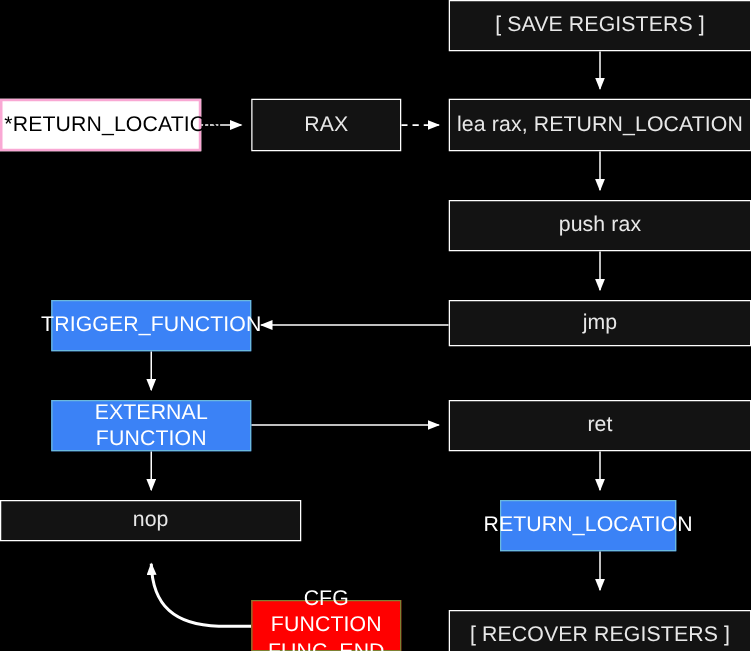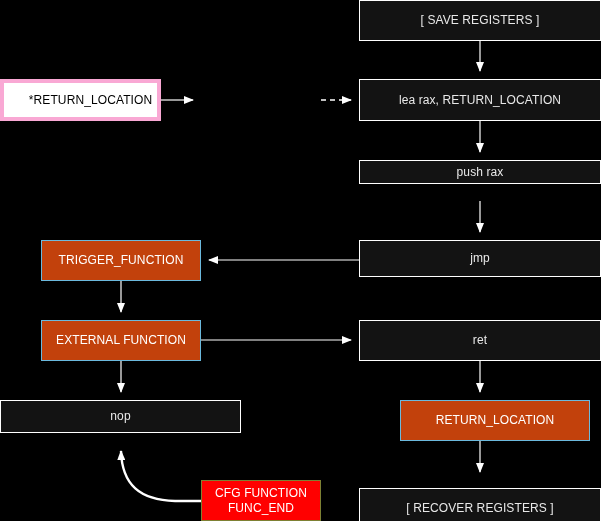--- a/index.html
+++ b/index.html
@@ -32,37 +32,37 @@
   }
   .node {
     position: absolute;
     box-sizing: border-box;
     display: flex;
     align-items: center;
     justify-content: center;
     text-align: center;
     line-height: 1.22;
     color: #f2f2f2;
-    font-size: 12px;
+    font-size: 17px;
     letter-spacing: 0.1px;
     padding: 2px 4px;
   }
   .node-dark {
     background: #131313;
     border: 1px solid #ffffff;
     color: #e8e8e8;
   }
   .node-white {
     background: #ffffff;
-    border: 4px solid #f9a8d4;
+    border: 2px solid #f9a8d4;
     color: #000000;
     padding-left: 24px;
   }
   .node-blue {
-    background: #c2410c;
+    background: #3b82f6;
     border: 1px solid #6bb9dd;
     color: #ffffff;
   }
   .node-red {
     background: #ff0000;
     border: 1px solid #7d8033;
     color: #ffffff;
   }
   .node-label {
     display: block;
@@ -131,26 +131,29 @@
   </svg>
 
   <div class="node node-dark" style="left:359px; top:0px; width:242px; height:41px;">
     <span class="node-label">[ SAVE REGISTERS ]</span>
   </div>
 
   <div class="node node-white" style="left:0px; top:79px; width:161px; height:42px;">
     <span class="node-label">*RETURN_LOCATION</span>
   </div>
 
+  <div class="node node-dark" style="left:201px; top:79px; width:120px; height:42px;">
+    <span class="node-label">RAX</span>
+  </div>
 
   <div class="node node-dark" style="left:359px; top:79px; width:242px; height:42px;">
     <span class="node-label">lea rax, RETURN_LOCATION</span>
   </div>
 
-  <div class="node node-dark" style="left:359px; top:160px; width:242px; height:24px;">
+  <div class="node node-dark" style="left:359px; top:160px; width:242px; height:41px;">
     <span class="node-label">push rax</span>
   </div>
 
   <div class="node node-blue" style="left:41px; top:240px; width:160px; height:41px;">
     <span class="node-label">TRIGGER_FUNCTION</span>
   </div>
 
   <div class="node node-dark" style="left:359px; top:240px; width:242px; height:37px;">
     <span class="node-label">jmp</span>
   </div>
@@ -160,21 +163,21 @@
   </div>
 
   <div class="node node-dark" style="left:359px; top:320px; width:242px; height:41px;">
     <span class="node-label">ret</span>
   </div>
 
   <div class="node node-dark" style="left:0px; top:400px; width:241px; height:33px;">
     <span class="node-label">nop</span>
   </div>
 
-  <div class="node node-blue" style="left:400px; top:400px; width:190px; height:41px;">
+  <div class="node node-blue" style="left:400px; top:400px; width:141px; height:41px;">
     <span class="node-label">RETURN_LOCATION</span>
   </div>
 
   <div class="node node-red" style="left:201px; top:480px; width:120px; height:41px;">
     <span class="node-label">CFG FUNCTION
 FUNC_END</span>
   </div>
 
   <div class="node node-dark" style="left:359px; top:488px; width:242px; height:41px;text-align:right;">
     <span class="node-label">[ RECOVER REGISTERS ]</span>

